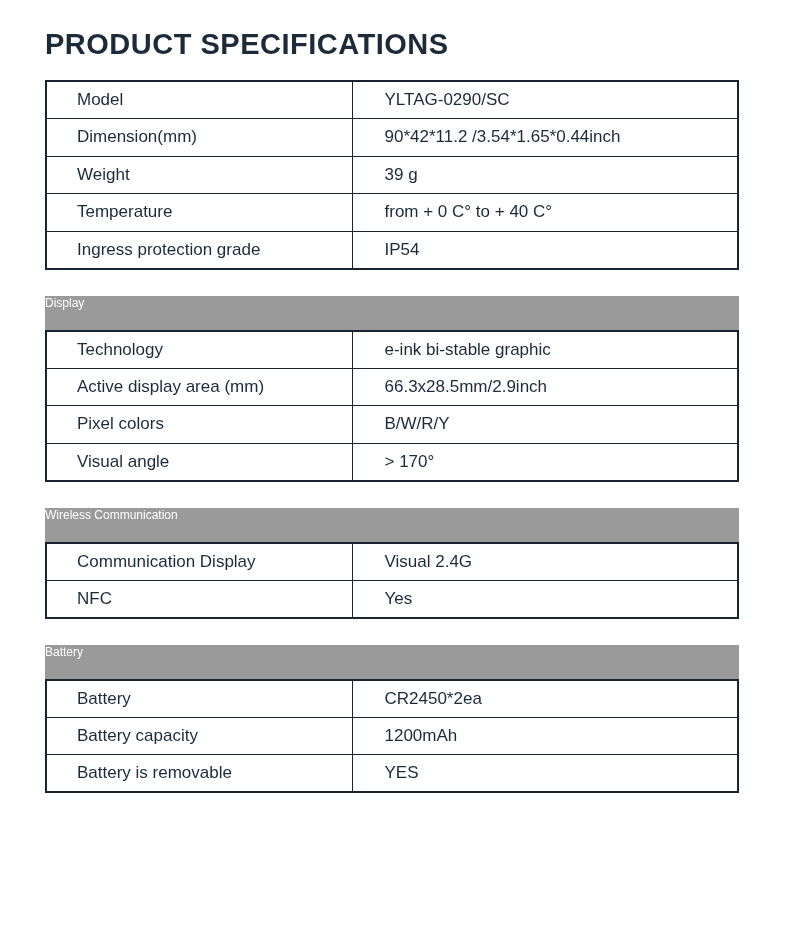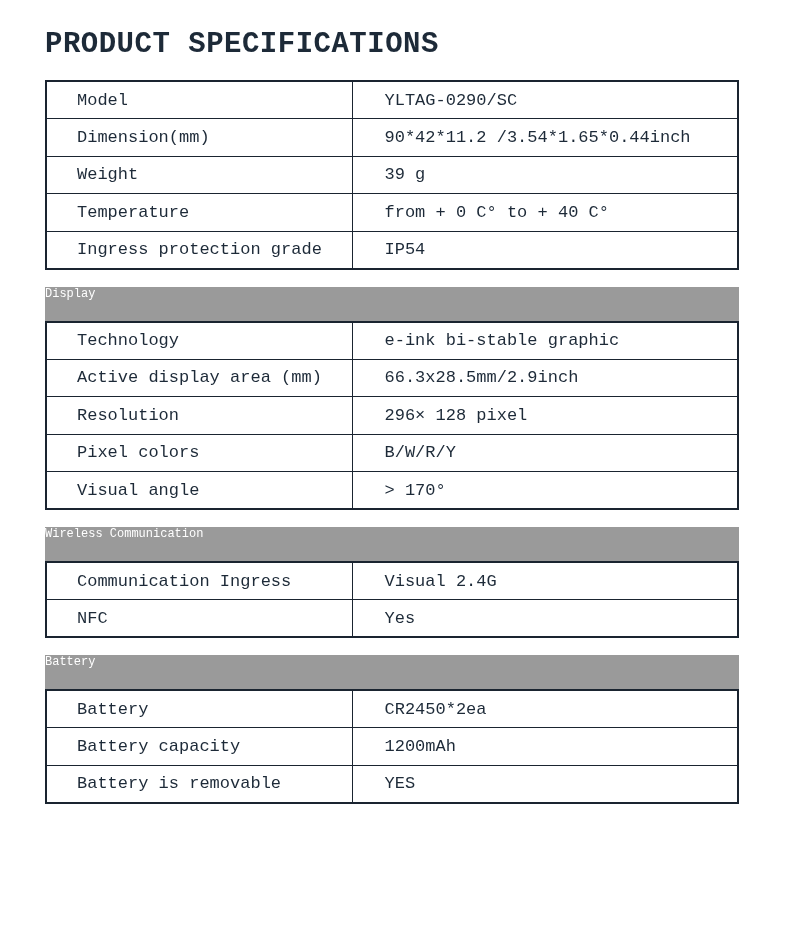--- a/index.html
+++ b/index.html
@@ -13,31 +13,30 @@
   html,body{
     width:790px; height:935px;
     background: var(--page-bg);
     font-family: "Liberation Sans", sans-serif;
     color: var(--text);
     overflow:hidden;
   }
   .page{
     width:645px; height:935px;
     padding: 28px 0 0 45px;
-    font-family: Liberation Mono, monospace;
   }
   .page-title{
     font-size: 29px;
     font-weight: bold;
     letter-spacing: 0.5px;
     color: var(--text);
     margin-bottom: 19px;
   }
   .sections{ width: 694px; }
-  .spec-section{ margin-bottom: 17px; }
+  .spec-section{ margin-bottom: 26px; }
   .spec-section:last-child{ margin-bottom: 16px; }
   .section-header{
     height: 34px;
     background: var(--header-bg);
     color: var(--header-text);
     font-size: 12px;
     display:flex; 
   }
   table.spec-table{
     width: 694px;
@@ -114,24 +113,20 @@
   <tr>
     <td class="label-cell">Technology</td>
     <td class="value-cell">e-ink bi-stable graphic</td>
   </tr>
 
   <tr>
     <td class="label-cell">Active display area (mm)</td>
     <td class="value-cell">66.3x28.5mm/2.9inch</td>
   </tr>
 
-  <tr>
-    <td class="label-cell">Resolution</td>
-    <td class="value-cell">296× 128 pixel</td>
-  </tr>
 
   <tr>
     <td class="label-cell">Pixel colors</td>
     <td class="value-cell">B/W/R/Y</td>
   </tr>
 
   <tr>
     <td class="label-cell">Visual angle</td>
     <td class="value-cell">&gt; 170°</td>
   </tr>
@@ -143,21 +138,21 @@
     <div class="section-header">
       <span>Wireless Communication</span>
     </div>
     <table class="spec-table">
       <colgroup>
             <col style="width:306px">
             <col>
           </colgroup>
       <tbody>
   <tr>
-    <td class="label-cell">Communication Ingress</td>
+    <td class="label-cell">Communication Display</td>
     <td class="value-cell">Visual 2.4G</td>
   </tr>
 
   <tr>
     <td class="label-cell">NFC</td>
     <td class="value-cell">Yes</td>
   </tr>
 </tbody>
     </table>
   </section>

